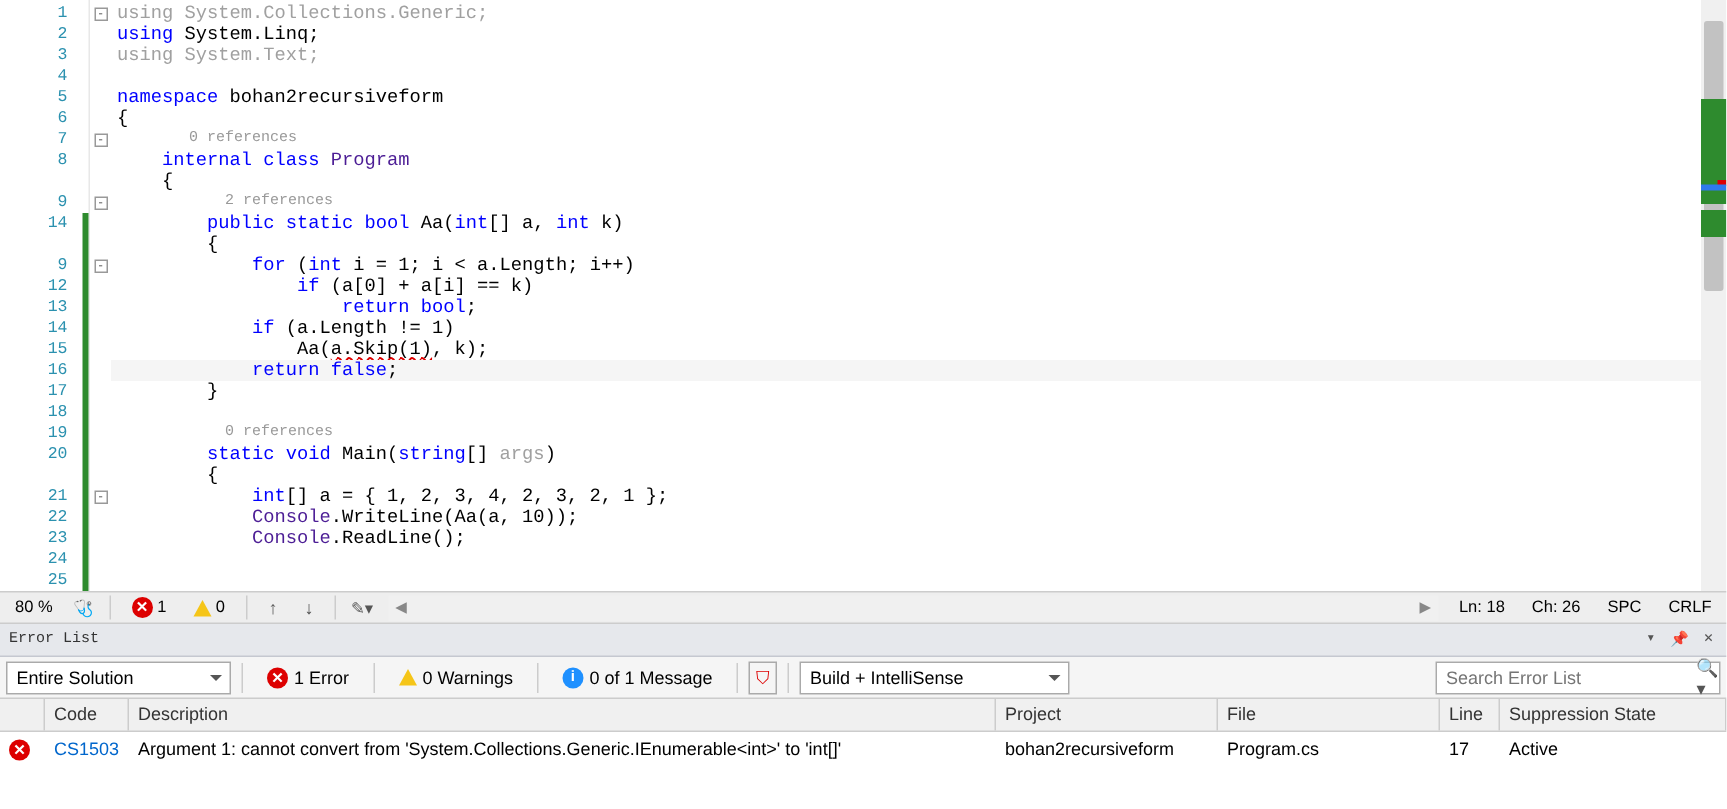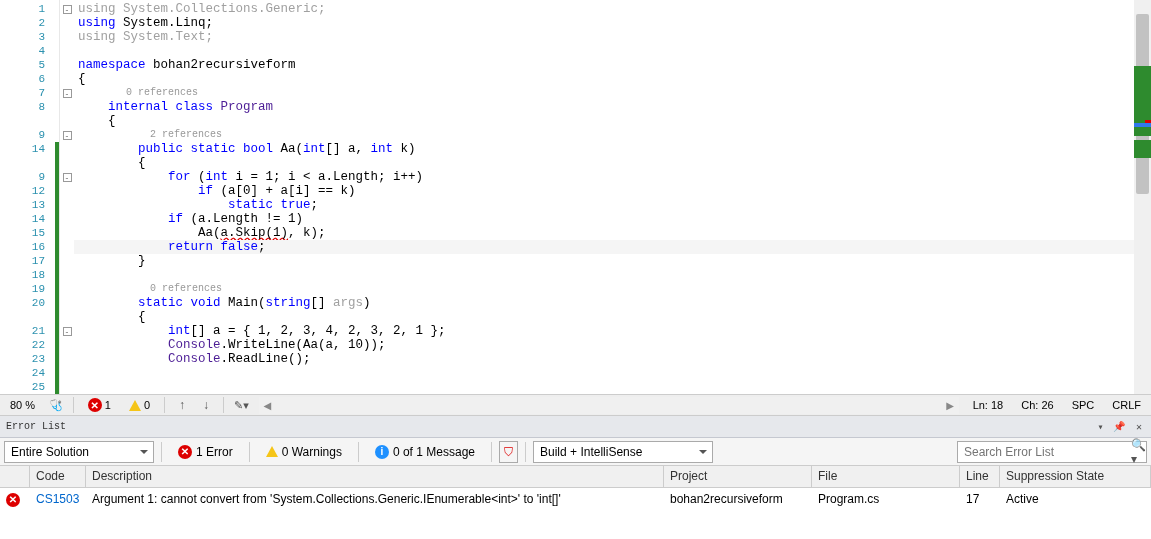--- a/index.html
+++ b/index.html
@@ -287,21 +287,21 @@
     <div class="line"><span class="kw">namespace</span><span> bohan2recursiveform</span></div>
     <div class="line">{</div>
     <div class="ref">        0 references</div>
     <div class="line"><span>    </span><span class="kw">internal class </span><span class="type">Program</span></div>
     <div class="line">    {</div>
     <div class="ref">            2 references</div>
     <div class="line"><span>        </span><span class="kw">public static bool</span><span> Aa(</span><span class="kw">int</span><span>[] a, </span><span class="kw">int</span><span> k)</span></div>
     <div class="line">        {</div>
     <div class="line"><span>            </span><span class="kw">for</span><span> (</span><span class="kw">int</span><span> i = 1; i &lt; a.Length; i++)</span></div>
     <div class="line"><span>                </span><span class="kw">if</span><span> (a[0] + a[i] == k)</span></div>
-    <div class="line"><span>                    </span><span class="kw">static true</span><span>;</span></div>
+    <div class="line"><span>                    </span><span class="kw">return bool</span><span>;</span></div>
     <div class="line"><span>            </span><span class="kw">if</span><span> (a.Length != 1)</span></div>
     <div class="line"><span>                Aa(</span><span class="squig">a.Skip(1)</span><span>, k);</span></div>
     <div class="line cur"><span>            </span><span class="kw">return false</span><span>;</span></div>
     <div class="line">        }</div>
     <div class="line"></div>
     <div class="ref">            0 references</div>
     <div class="line"><span>        </span><span class="kw">static void</span><span> Main(</span><span class="kw">string</span><span>[] </span><span class="gray">args</span><span>)</span></div>
     <div class="line">        {</div>
     <div class="line"><span>            </span><span class="kw">int</span><span>[] a = { 1, 2, 3, 4, 2, 3, 2, 1 };</span></div>
     <div class="line"><span>            </span><span class="type">Console</span><span>.WriteLine(Aa(a, 10));</span></div>

